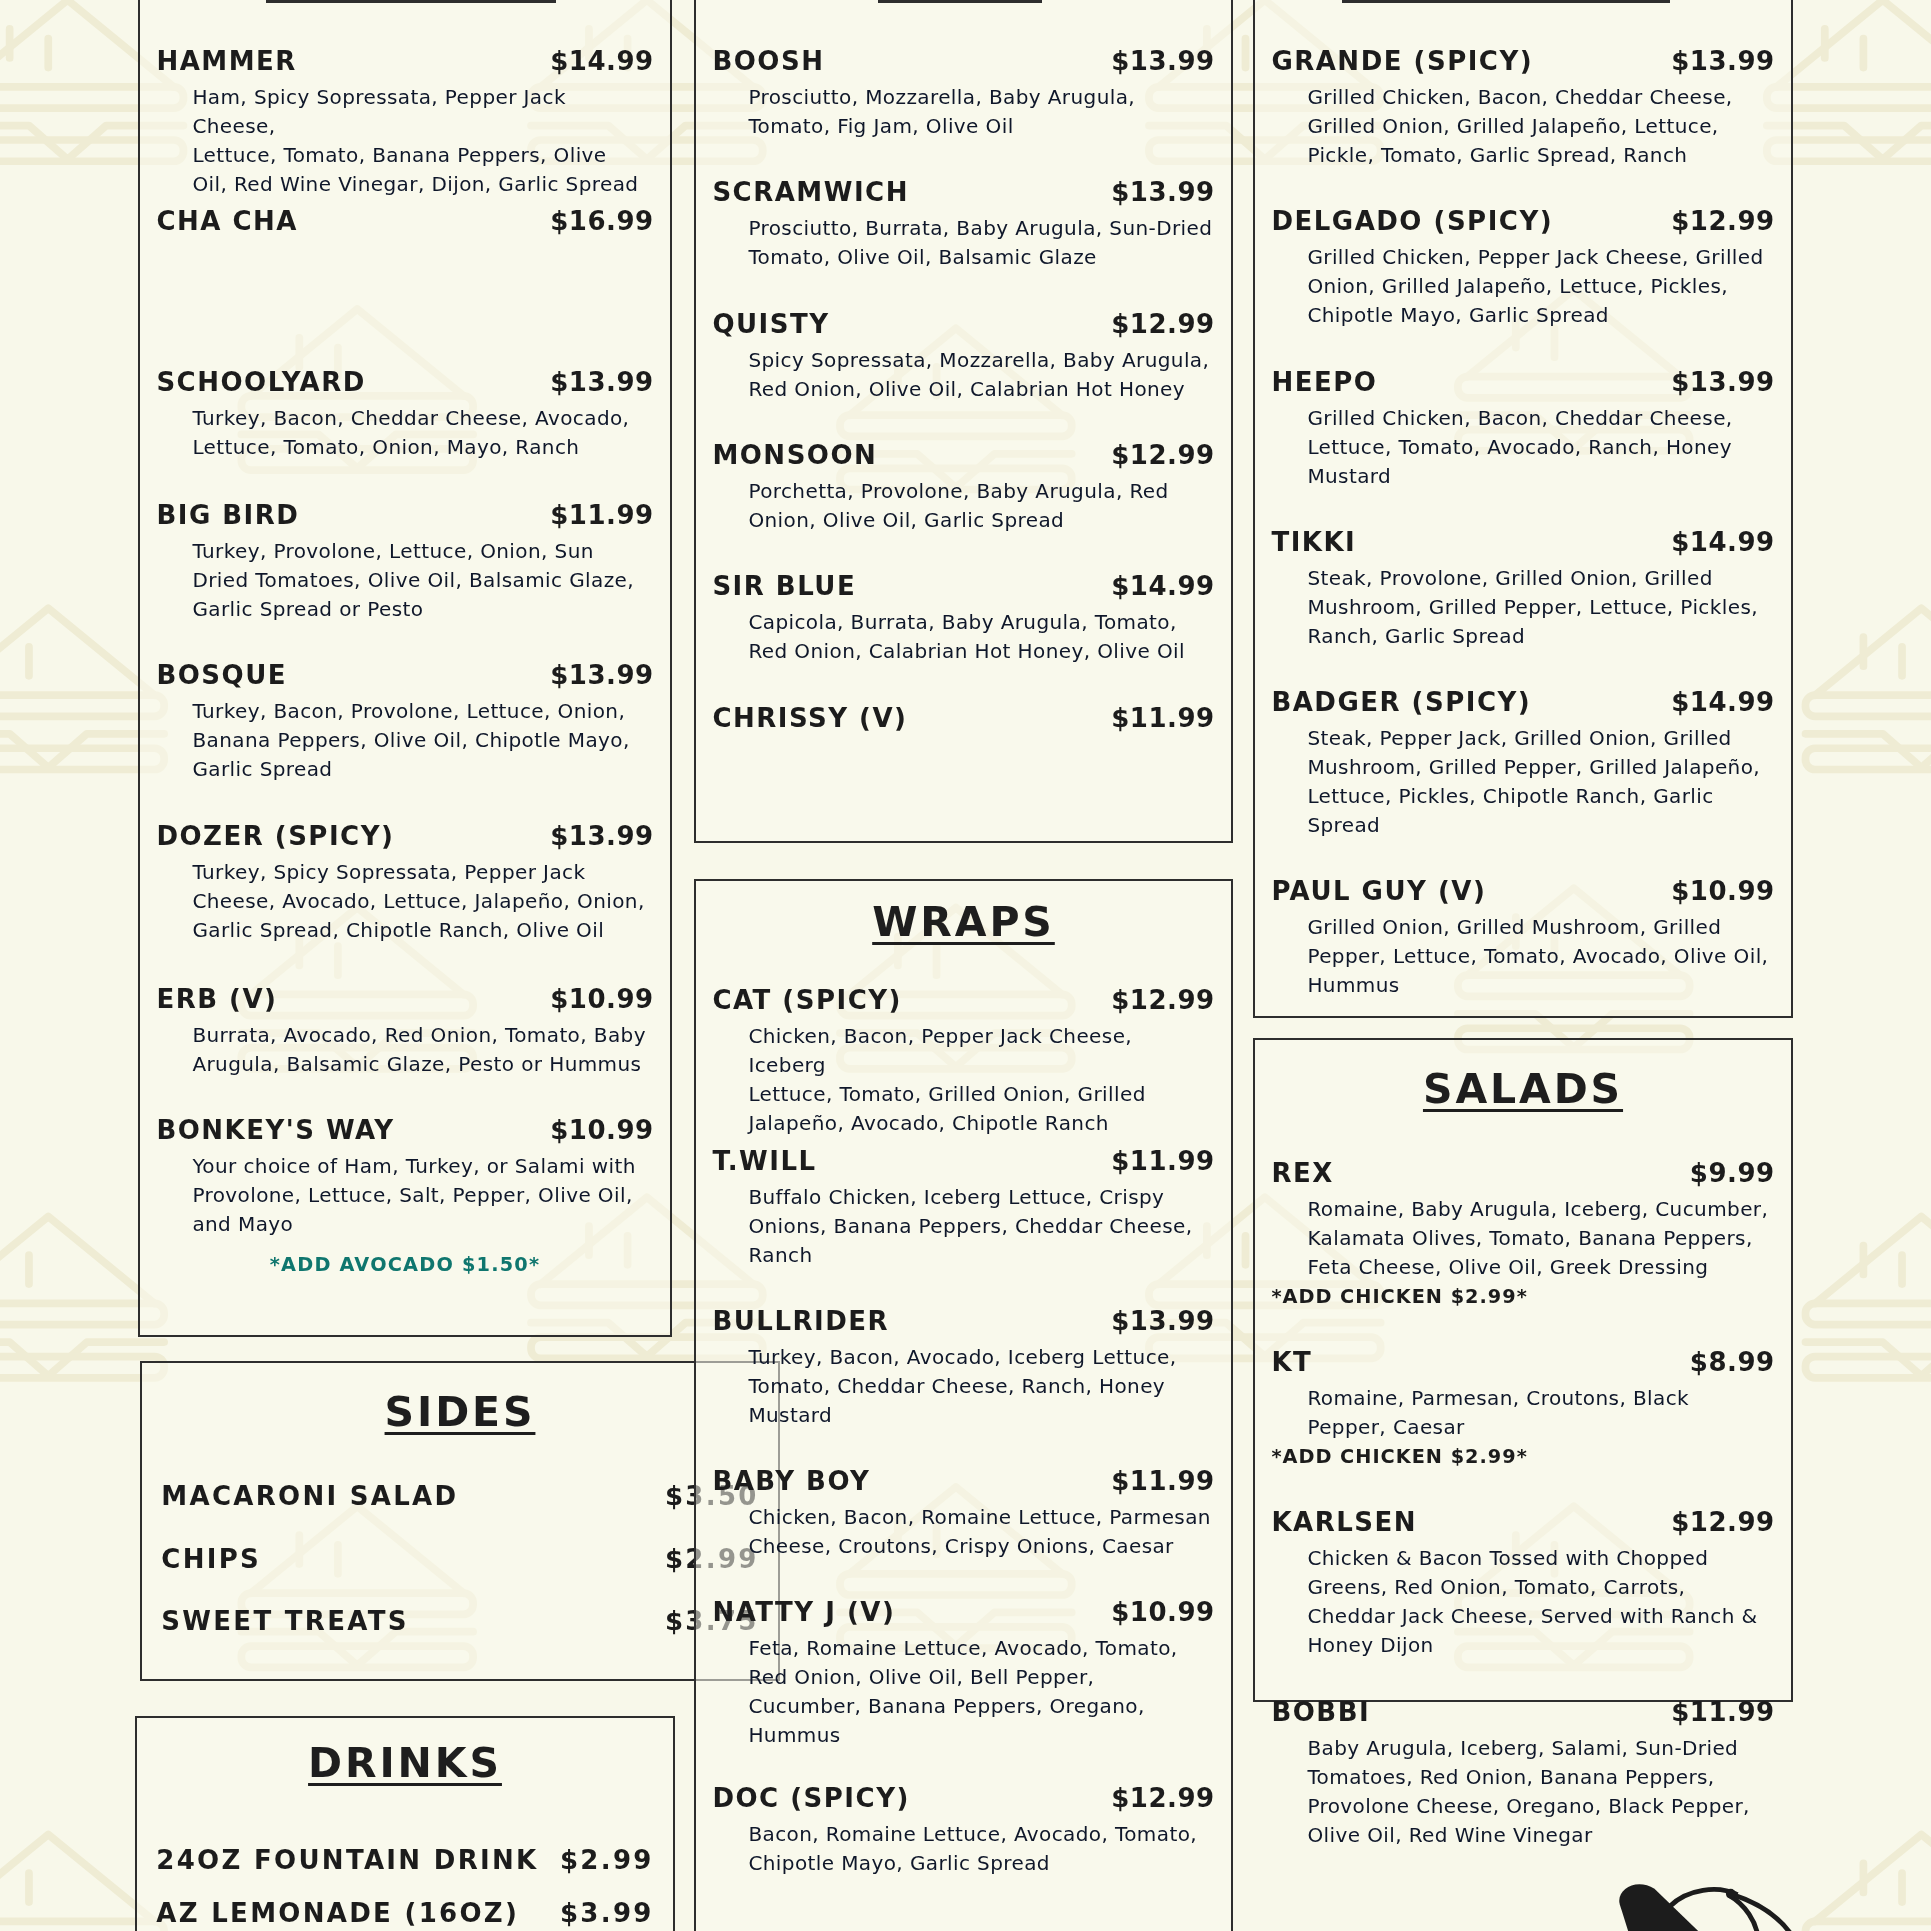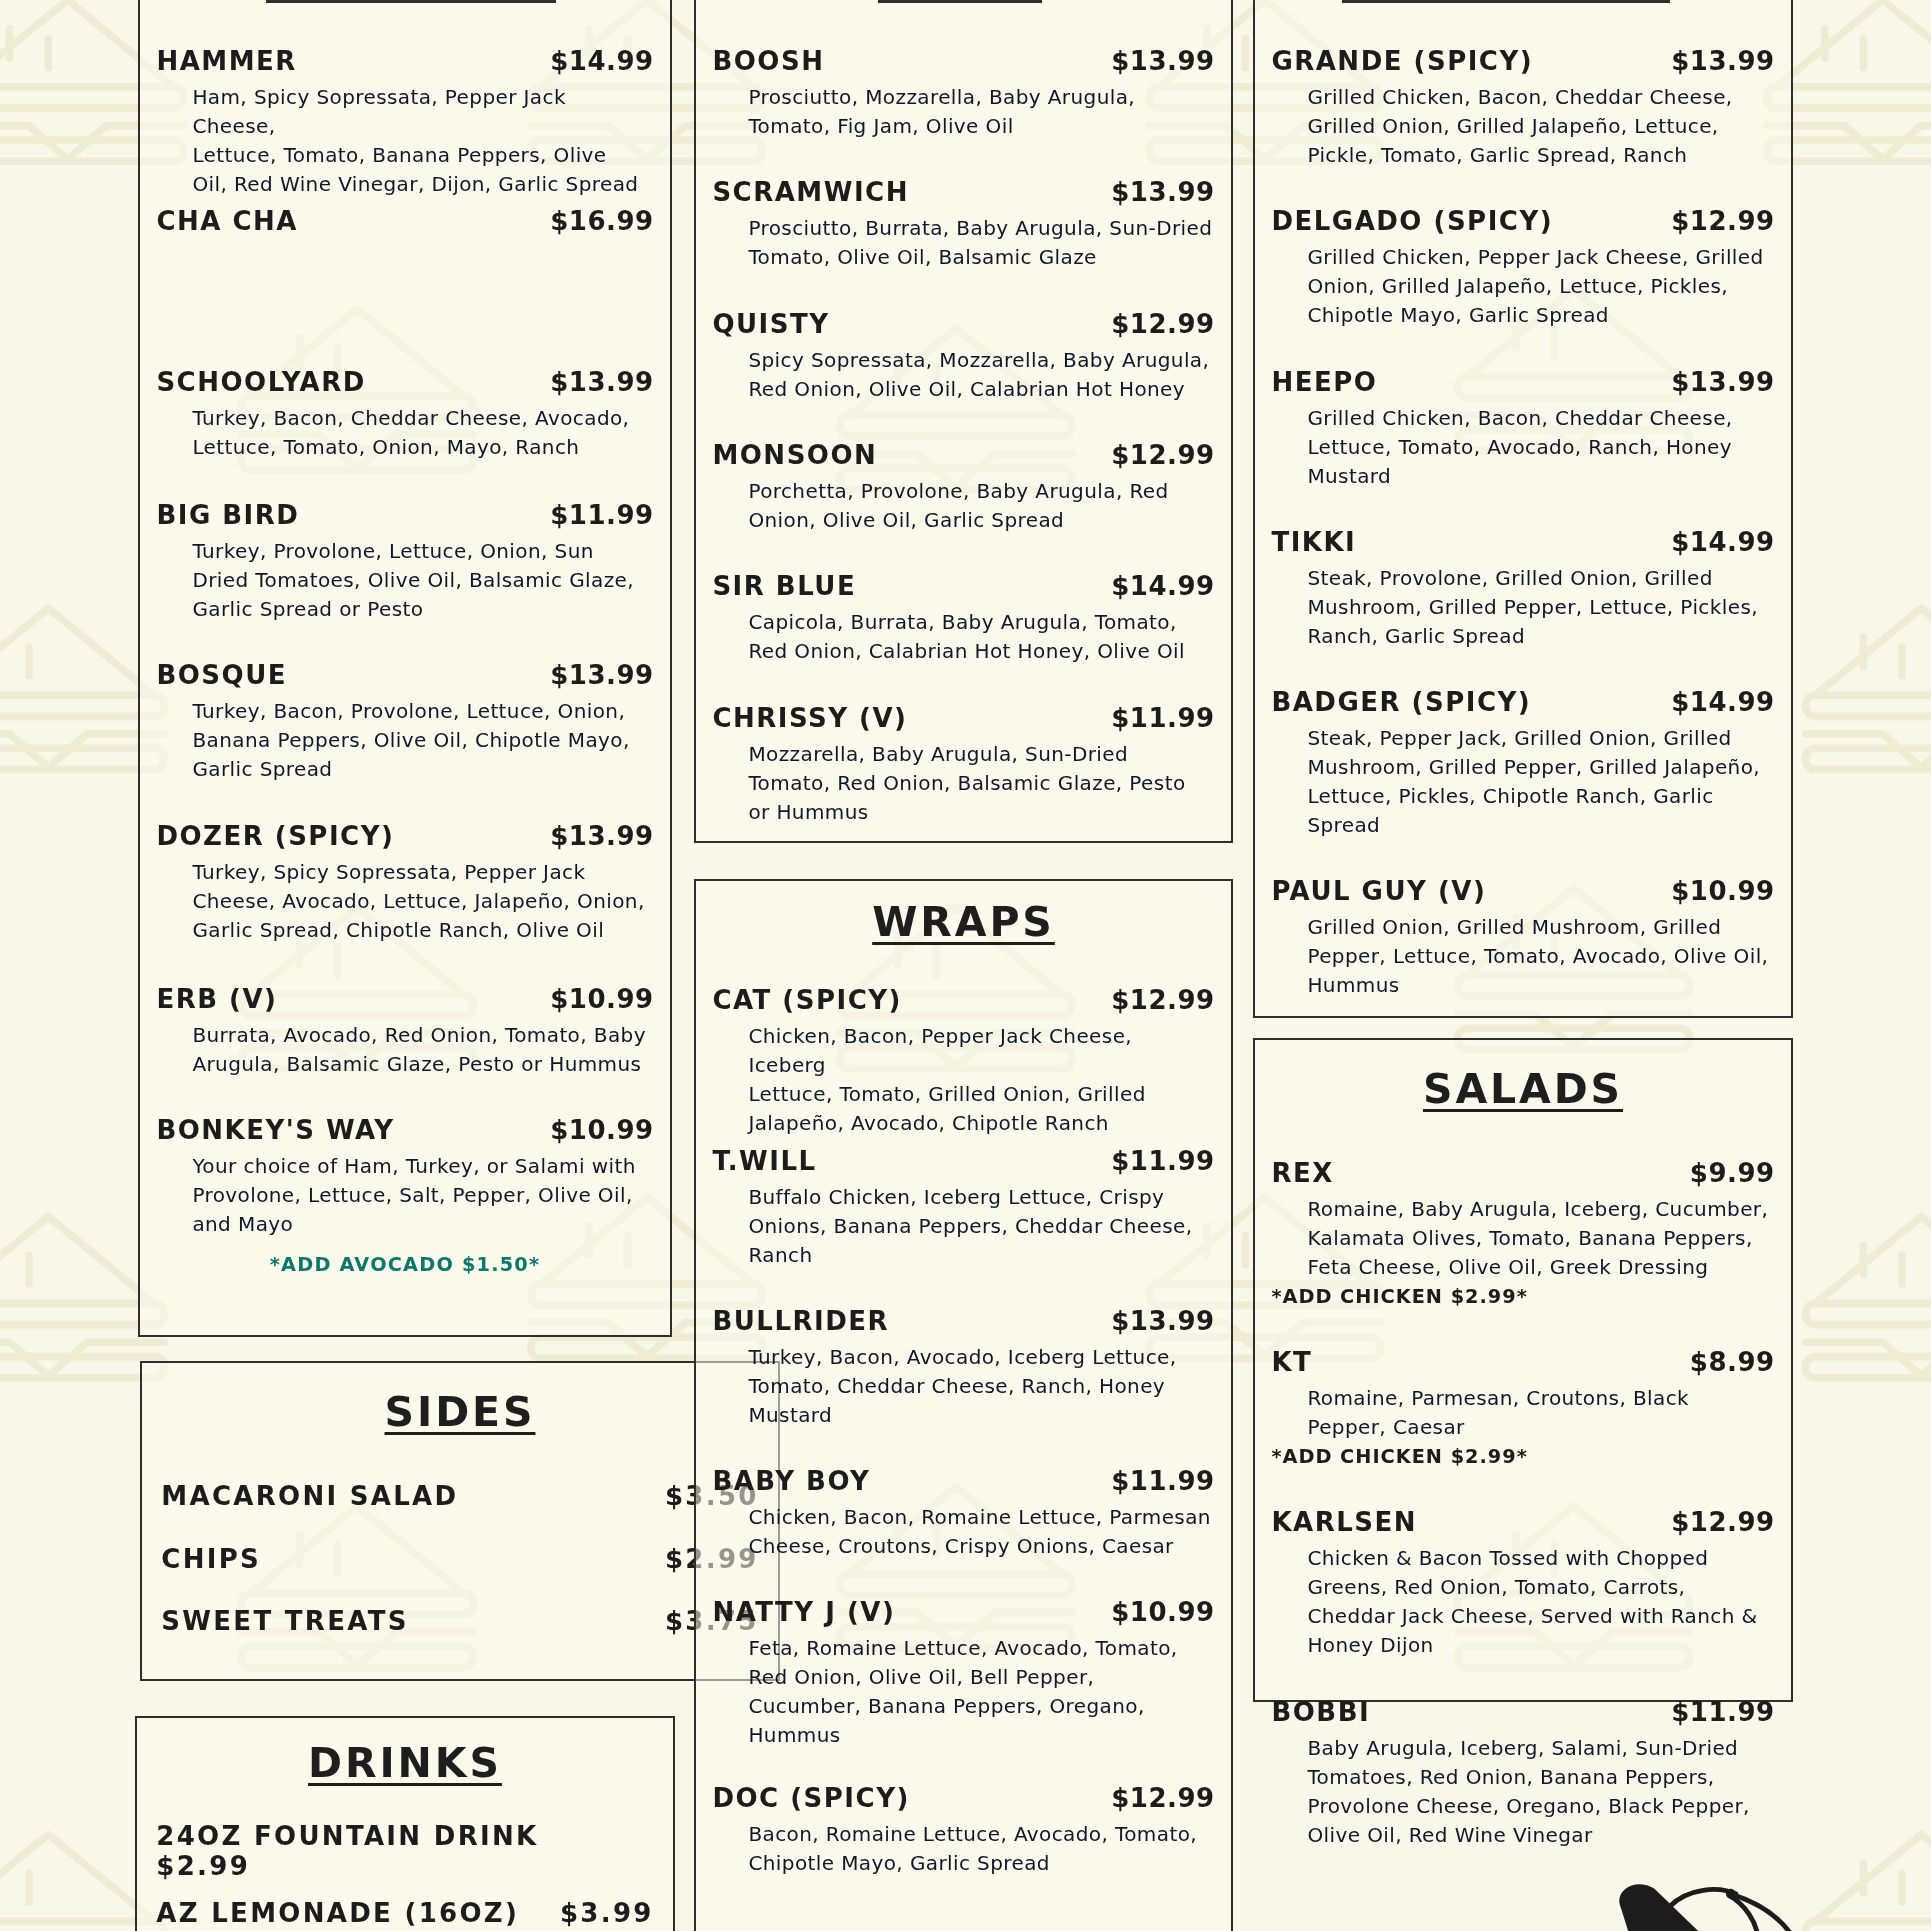--- a/index.html
+++ b/index.html
@@ -195,21 +195,21 @@
       <span>$2.99</span>
     </div>
   <div class="simple-row" style="top:243px;">
       <span>SWEET TREATS</span>
       <span>$3.75</span>
     </div>
 </section>
 
 <section class="box" style="left:135px; top:1716px; width:540px; height:290px;">
   <div class="section-title" style="position:absolute; left:0; right:0; top:21px;">DRINKS</div>
-  <div class="simple-row" style="top:103px;flex-direction:column;">
+  <div class="simple-row" style="top:127px;">
       <span>24OZ FOUNTAIN DRINK</span>
       <span>$2.99</span>
     </div>
   <div class="simple-row" style="top:180px;">
       <span>AZ LEMONADE (16OZ)</span>
       <span>$3.99</span>
     </div>
 </section>
 
 <section class="box" style="left:694px; top:-39px; width:539px; height:882px;">
@@ -252,23 +252,20 @@
         <span class="item-price">$14.99</span>
       </div>
     <div class="item-desc">Capicola, Burrata, Baby Arugula, Tomato,
 Red Onion, Calabrian Hot Honey, Olive Oil</div>
   </div>
   <div class="item" style="top:740px;">
     <div class="item-head">
         <span>CHRISSY (V)</span>
         <span class="item-price">$11.99</span>
       </div>
-    <div class="item-desc">Mozzarella, Baby Arugula, Sun-Dried
-Tomato, Red Onion, Balsamic Glaze, Pesto
-or Hummus</div>
   </div>
 </section>
 
 <section class="box" style="left:694px; top:879px; width:539px; height:1302px;">
   <div class="section-title" style="position:absolute; left:0; right:0; top:17.4px;">WRAPS</div>
   <div class="item" style="top:104px;">
     <div class="item-head">
         <span>CAT (SPICY)</span>
         <span class="item-price">$12.99</span>
       </div>

